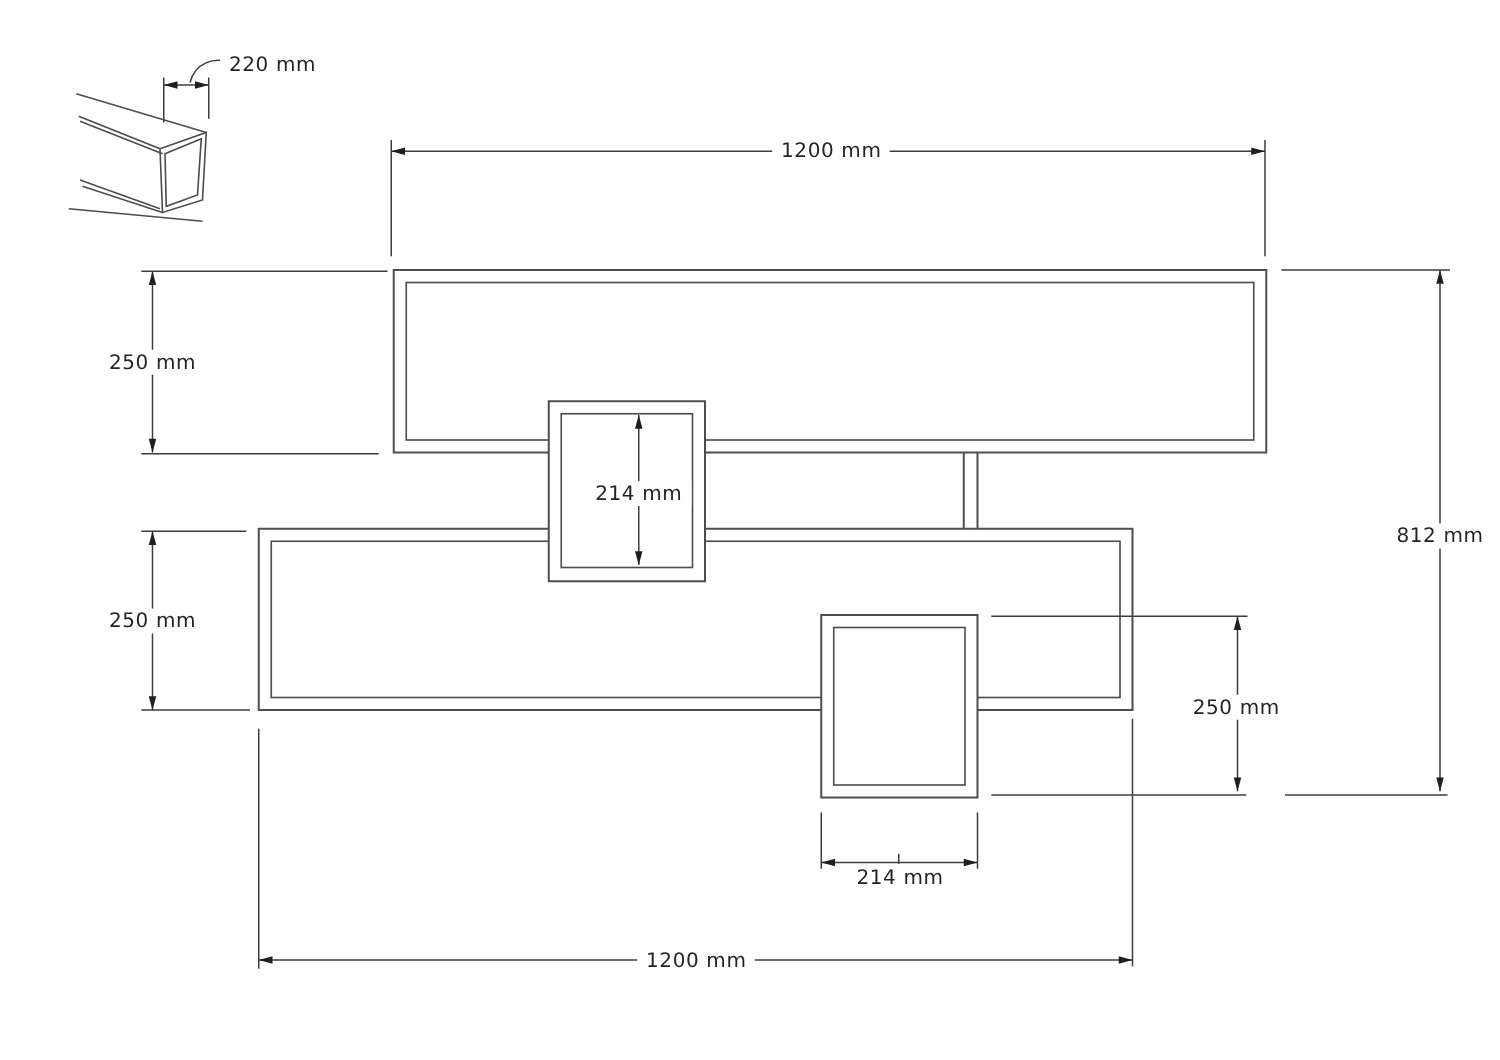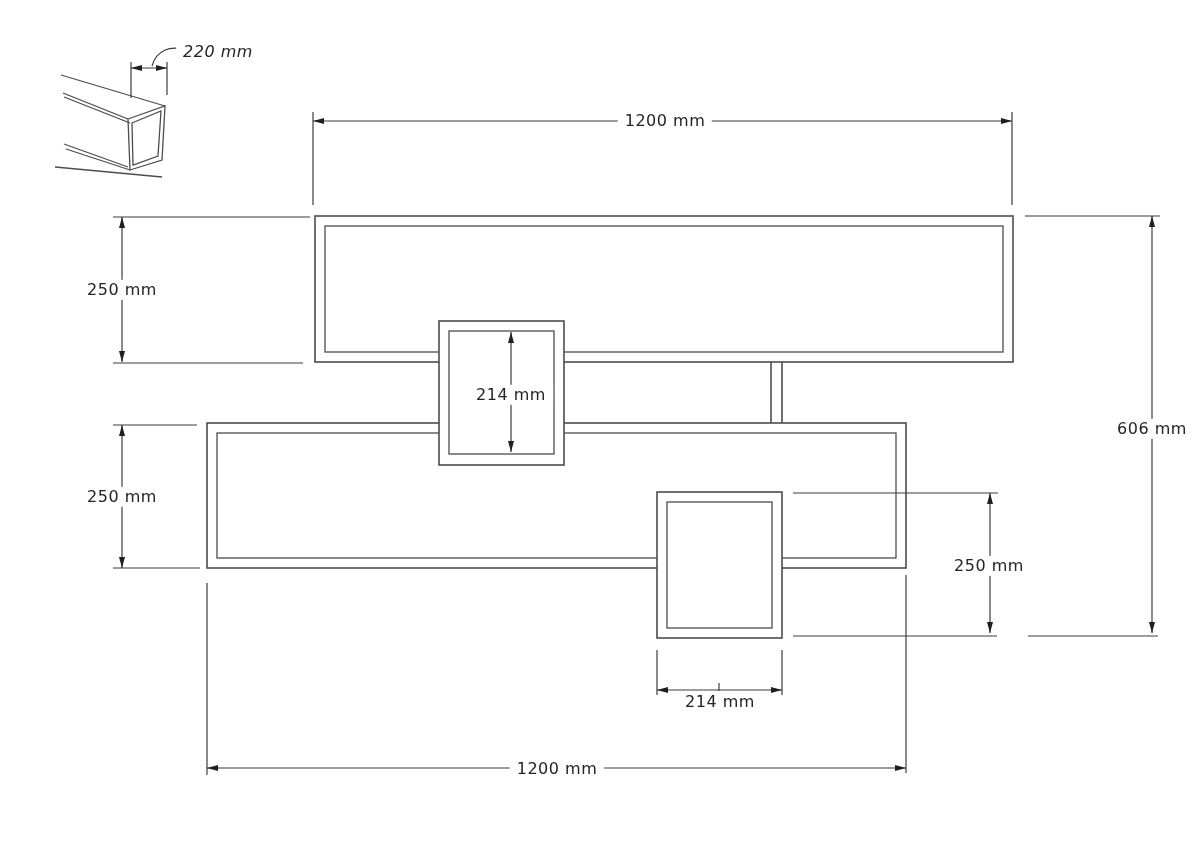--- a/index.html
+++ b/index.html
@@ -140,31 +140,31 @@
     <g>
       <line class="dim" x1="207" y1="583" x2="207" y2="775"></line>
       <line class="dim" x1="906" y1="575" x2="906" y2="773"></line>
       <line class="dim" x1="207" y1="768" x2="906" y2="768"></line>
       <polygon class="arrow" points="207,768 218,765 218,771"></polygon>
       <polygon class="arrow" points="906,768 895,765 895,771"></polygon>
     </g>
 
   </svg>
 
-  <span class="dim-label" style="left:218px; top:52px;font-style:italic;">220 mm</span>
+  <span class="dim-label" style="left:218px; top:52px;">220 mm</span>
 
   <span class="dim-label" style="left:665px; top:121px;">1200 mm</span>
 
   <span class="dim-label" style="left:122px; top:290px;">250 mm</span>
 
   <span class="dim-label" style="left:122px; top:497px;">250 mm</span>
 
   <span class="dim-label" style="left:511px; top:395px;">214 mm</span>
 
-  <span class="dim-label" style="left:1152px; top:429px;">606 mm</span>
+  <span class="dim-label" style="left:1152px; top:429px;">812 mm</span>
 
   <span class="dim-label" style="left:989px; top:566px;">250 mm</span>
 
   <span class="dim-label" style="left:720px; top:702px;">214 mm</span>
 
   <span class="dim-label" style="left:557px; top:769px;">1200 mm</span>
 
 </div>
 
 </body></html>

